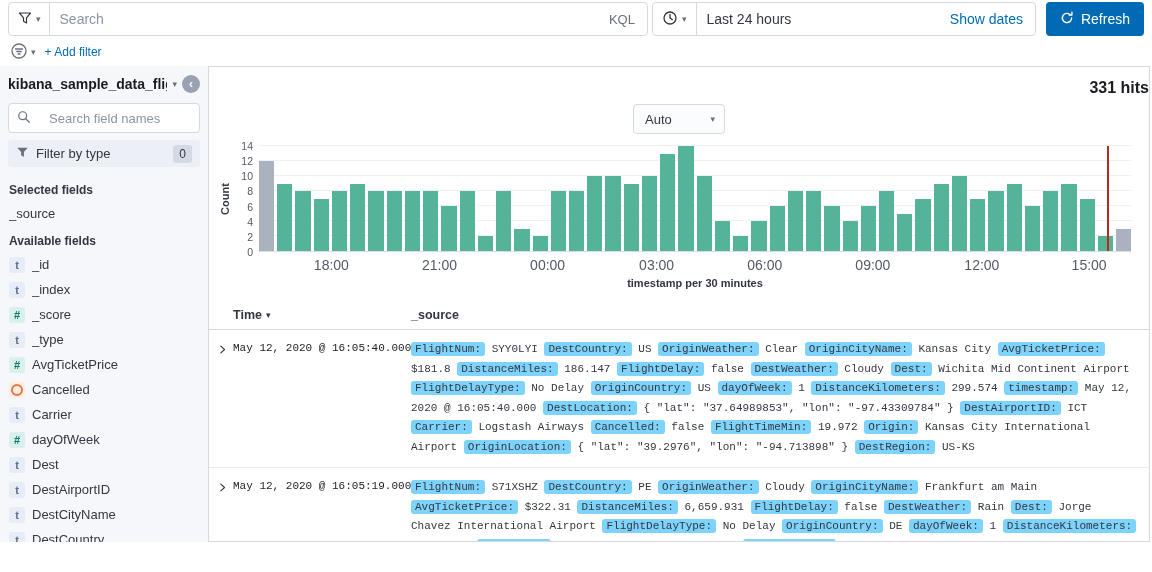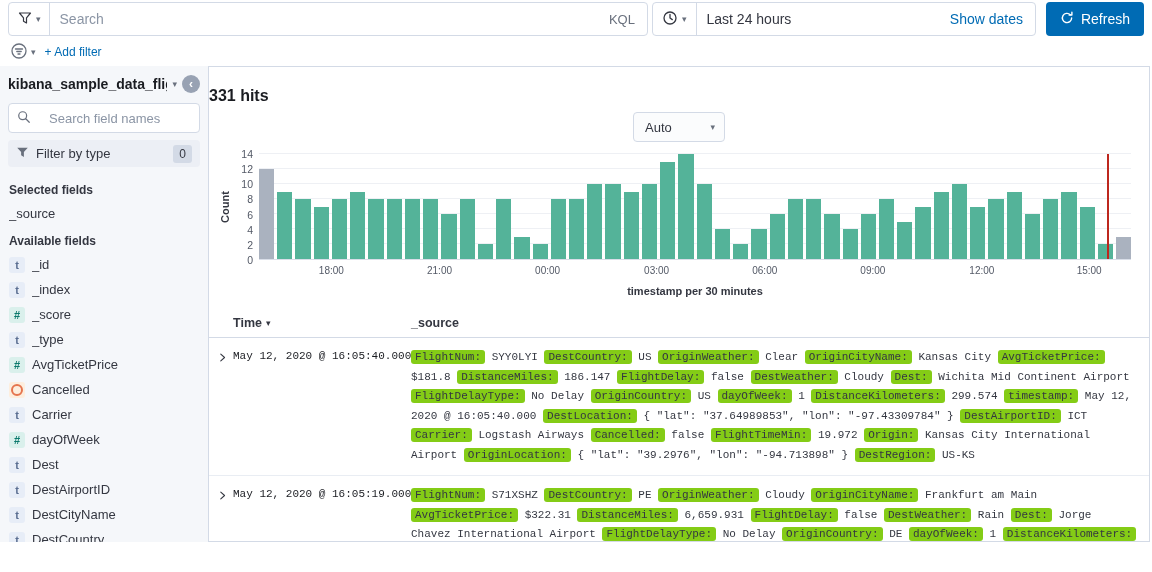--- a/index.html
+++ b/index.html
@@ -59,56 +59,56 @@
   .field-label { font-size:13px; color:#343741; white-space:nowrap; overflow:hidden; }
   .ftoken { width:16px; height:16px; border-radius:3px; display:flex; align-items:center; justify-content:center;
     font-size:11px; font-weight:700; flex-shrink:0; }
   .ftoken-string { background:#e7edf7; color:#5a6e91; }
   .ftoken-number { background:#daf0ec; color:#0b796d; }
   .ftoken-boolean { background:#fdeede; }
   .ftoken-boolean::before { content:""; width:8px; height:8px; border:2px solid #e5754f; border-radius:50%; }
 
   
   .main { flex:1; border:1px solid #d3dae6; background:#fff; display:flex; flex-direction:column; overflow:hidden; margin-right:2px; }
-  .hits { text-align:left; font-size:16px; font-weight:700; color:#1a1c21; margin-top:20px; }
+  .hits { text-align:right; font-size:16px; font-weight:700; color:#1a1c21; margin-top:12px; }
   .subtitle { display:flex; align-items:center; justify-content:center; gap:12px; margin-top:7px; font-size:13.5px; }
   .interval-select { display:flex; align-items:center; border:1px solid #d3dae6; background:#fbfcfd; border-radius:4px;
     height:30px; padding:0 9px 0 11px; font-size:13px; min-width:92px; justify-content:space-between; gap:10px; cursor:pointer; }
 
   
   .chart-area { margin:12px 18px 0 8px; }
   .chart-flex { display:flex; }
   .ylab { width:16px; position:relative; }
   .count-label { position:absolute; top:50%; left:50%; transform:translate(-50%,-50%) rotate(-90deg);
     font-size:11px; font-weight:700; color:#343741; white-space:nowrap; }
   .yticks { width:26px; position:relative; }
   .ytick { position:absolute; right:6px; transform:translateY(50%); font-size:10.5px; color:#535966;margin-top:40px; }
   .plot { flex:1; position:relative; height:106px; border-bottom:1px solid #d9dee8; }
   .gridline { position:absolute; left:0; right:0; height:1px; background:#eef0f4; z-index:0; }
   .bars { position:absolute; inset:0; display:flex; align-items:flex-end; gap:3px; z-index:1; }
   .bar { flex:1; cursor:pointer; }
   .marker { position:absolute; top:0; bottom:0; width:2px; z-index:2; }
   .xticks { position:relative; height:15px; margin-left:42px; margin-top:5px; }
-  .xtick { position:absolute; transform:translateX(-50%); font-size:10px; color:#535966; white-space:nowrap; }
+  .xtick { position:absolute; transform:translateX(-50%); font-size:14px; color:#535966; white-space:nowrap; }
   .xaxis-title { text-align:center; font-size:11px; font-weight:700; color:#343741; margin-top:5px; margin-left:42px; }
 
   
   .tbl-head { display:flex; align-items:center; margin-top:13px; padding:6px 12px 7px 8px;
     border-bottom:1px solid #d3dae6; font-size:12.5px; font-weight:700; color:#343741; }
   .th-spacer { width:16px; flex-shrink:0; }
   .th-time { width:178px; display:flex; gap:4px; align-items:center; cursor:pointer; flex-shrink:0; }
   .sort-caret { font-size:9px; color:#343741; }
   .th-source { flex:1; }
   .doc-row { display:flex; padding:10px 12px 10px 8px; border-bottom:1px solid #e9edf3; }
   .expand { width:16px; padding-top:3px; cursor:pointer; flex-shrink:0; }
   .doc-time { width:178px; font-family:"Liberation Mono","DejaVu Sans Mono",monospace; font-size:11px;
     color:#1a1c21; padding-top:2px; white-space:nowrap; flex-shrink:0; }
   .doc-source { flex:1; font-family:"Liberation Mono","DejaVu Sans Mono",monospace; font-size:11px;
     line-height:19.5px; color:#343741; word-break:break-word; }
-  .fkey { background:#84cc16; border-radius:3px; padding:1px 4px; color:#343741; }
+  .fkey { background:#7dd3fc; border-radius:3px; padding:1px 4px; color:#343741; }
 </style>
 </head>
 <body>
 
 <div class="page">
 
 
   <div class="querybar">
     <div class="qbox search-box">
       <span class="saved-btn">

